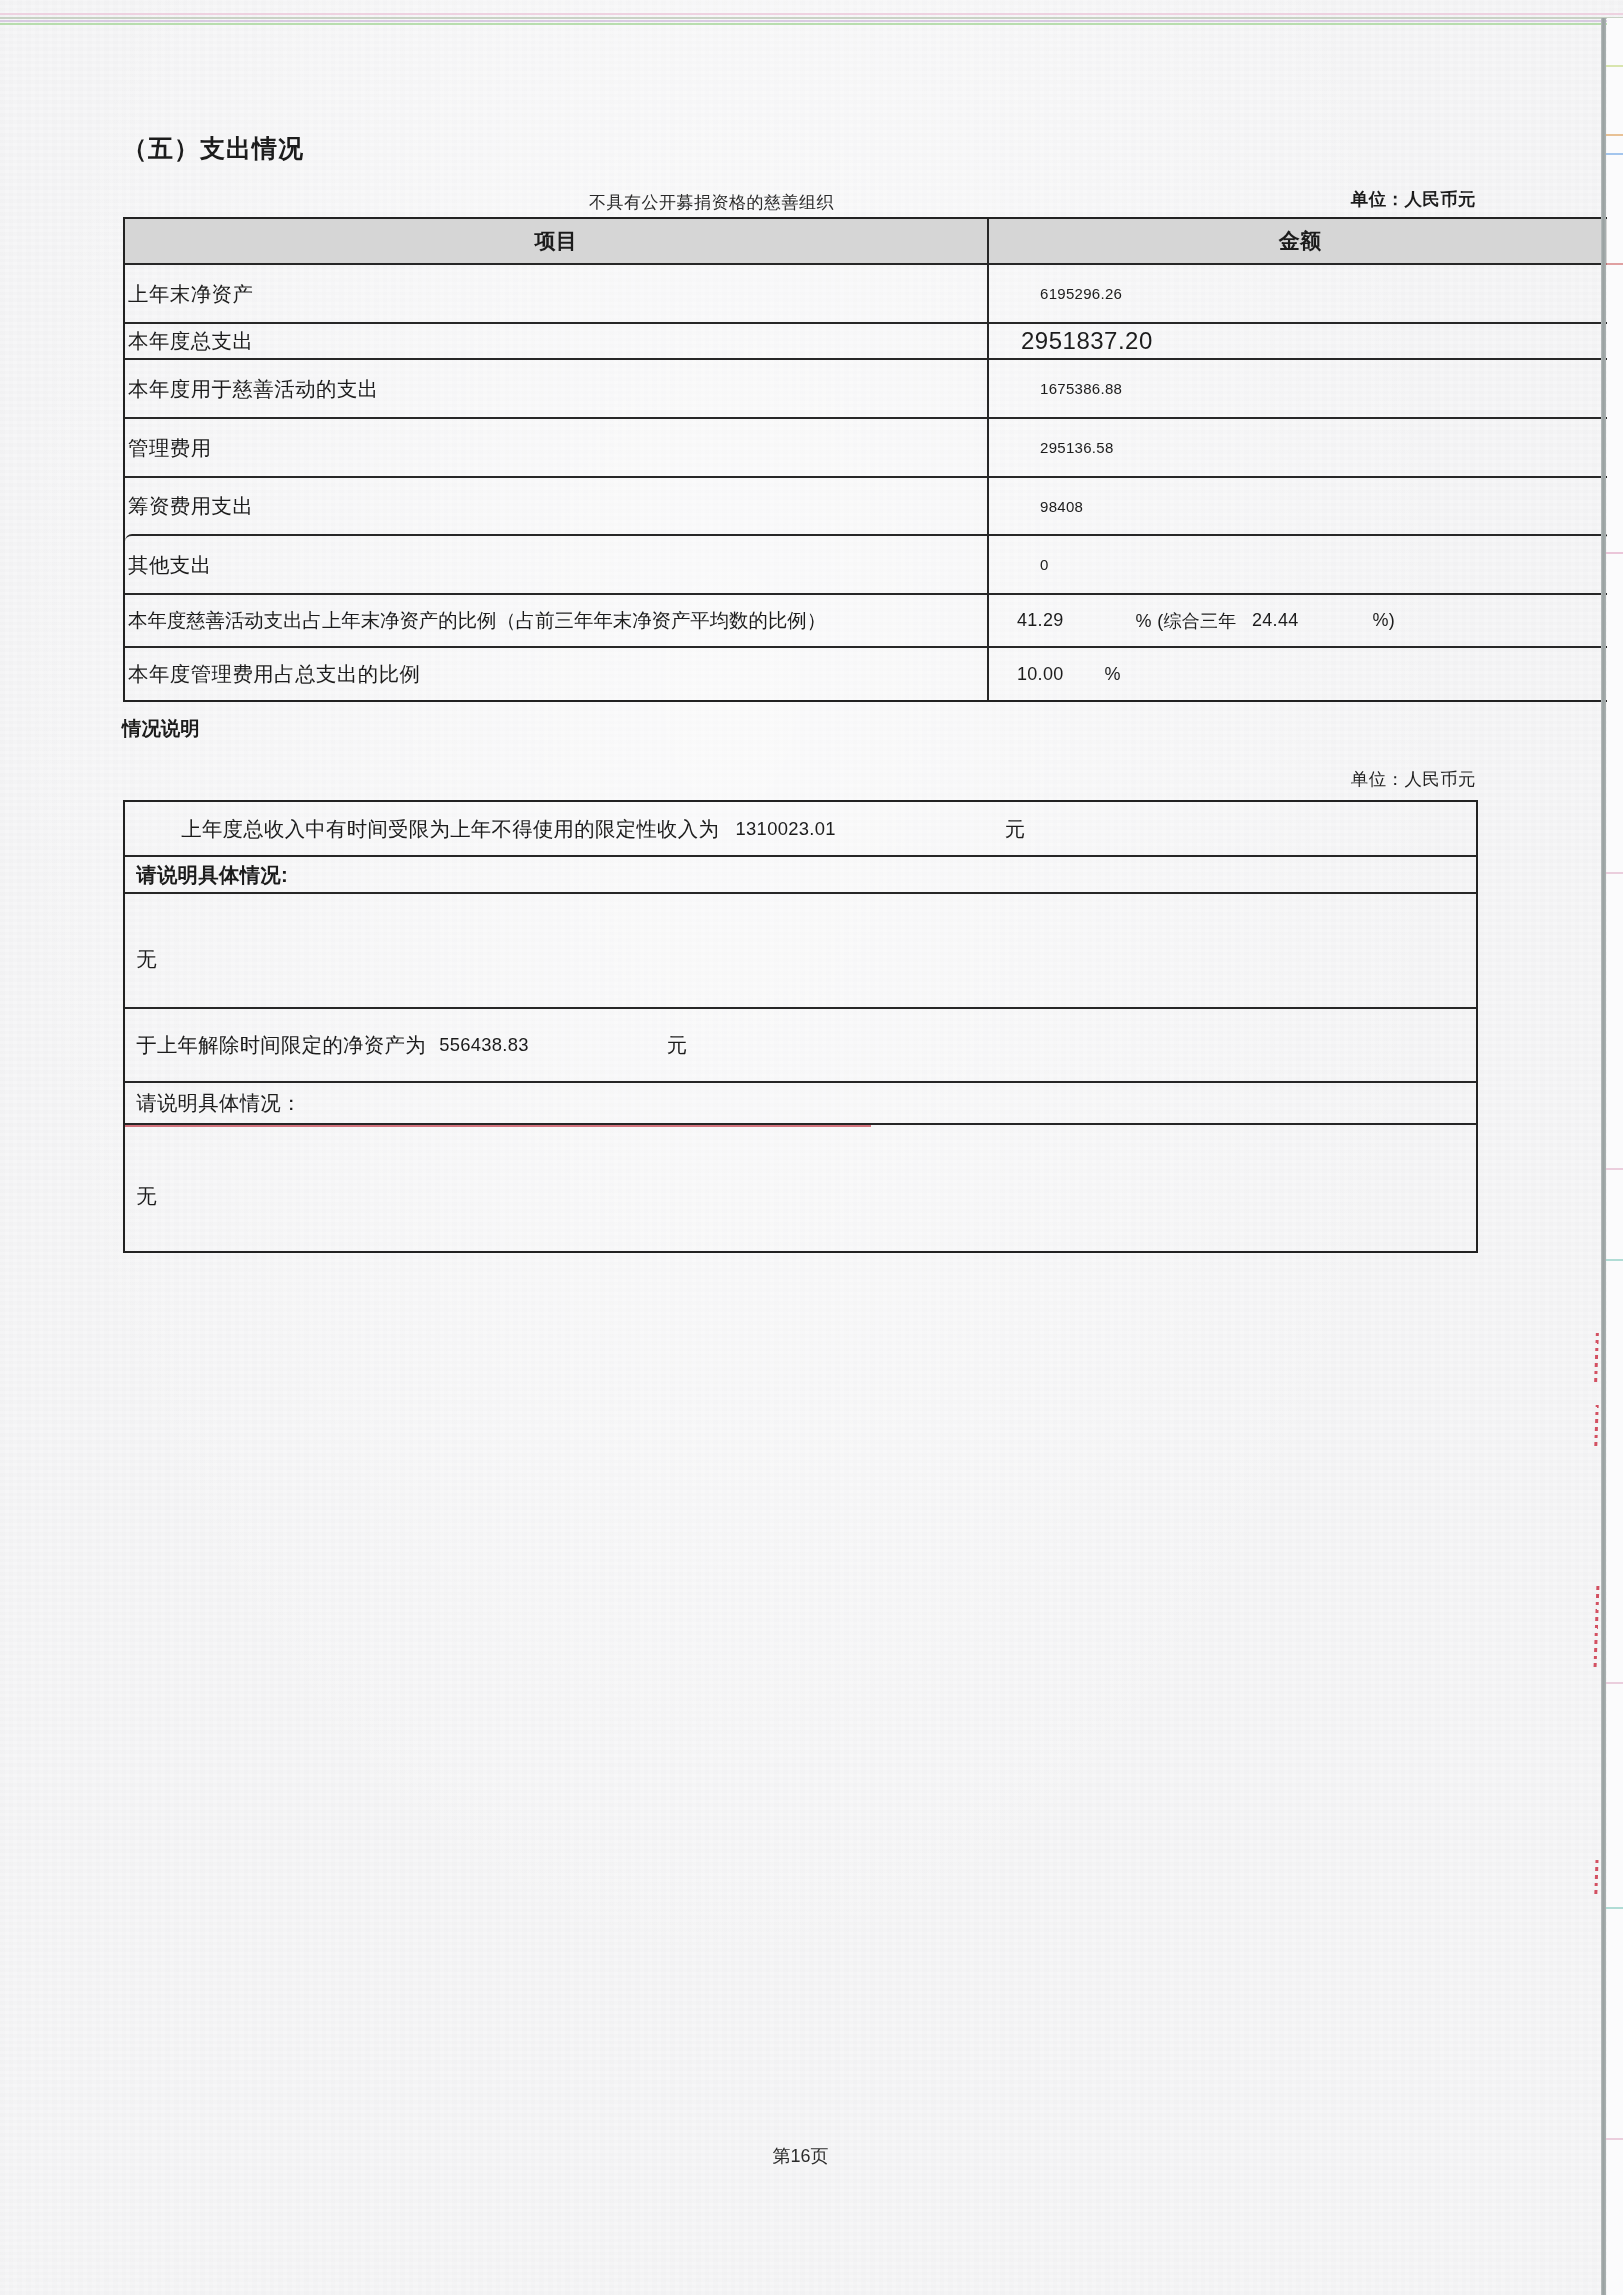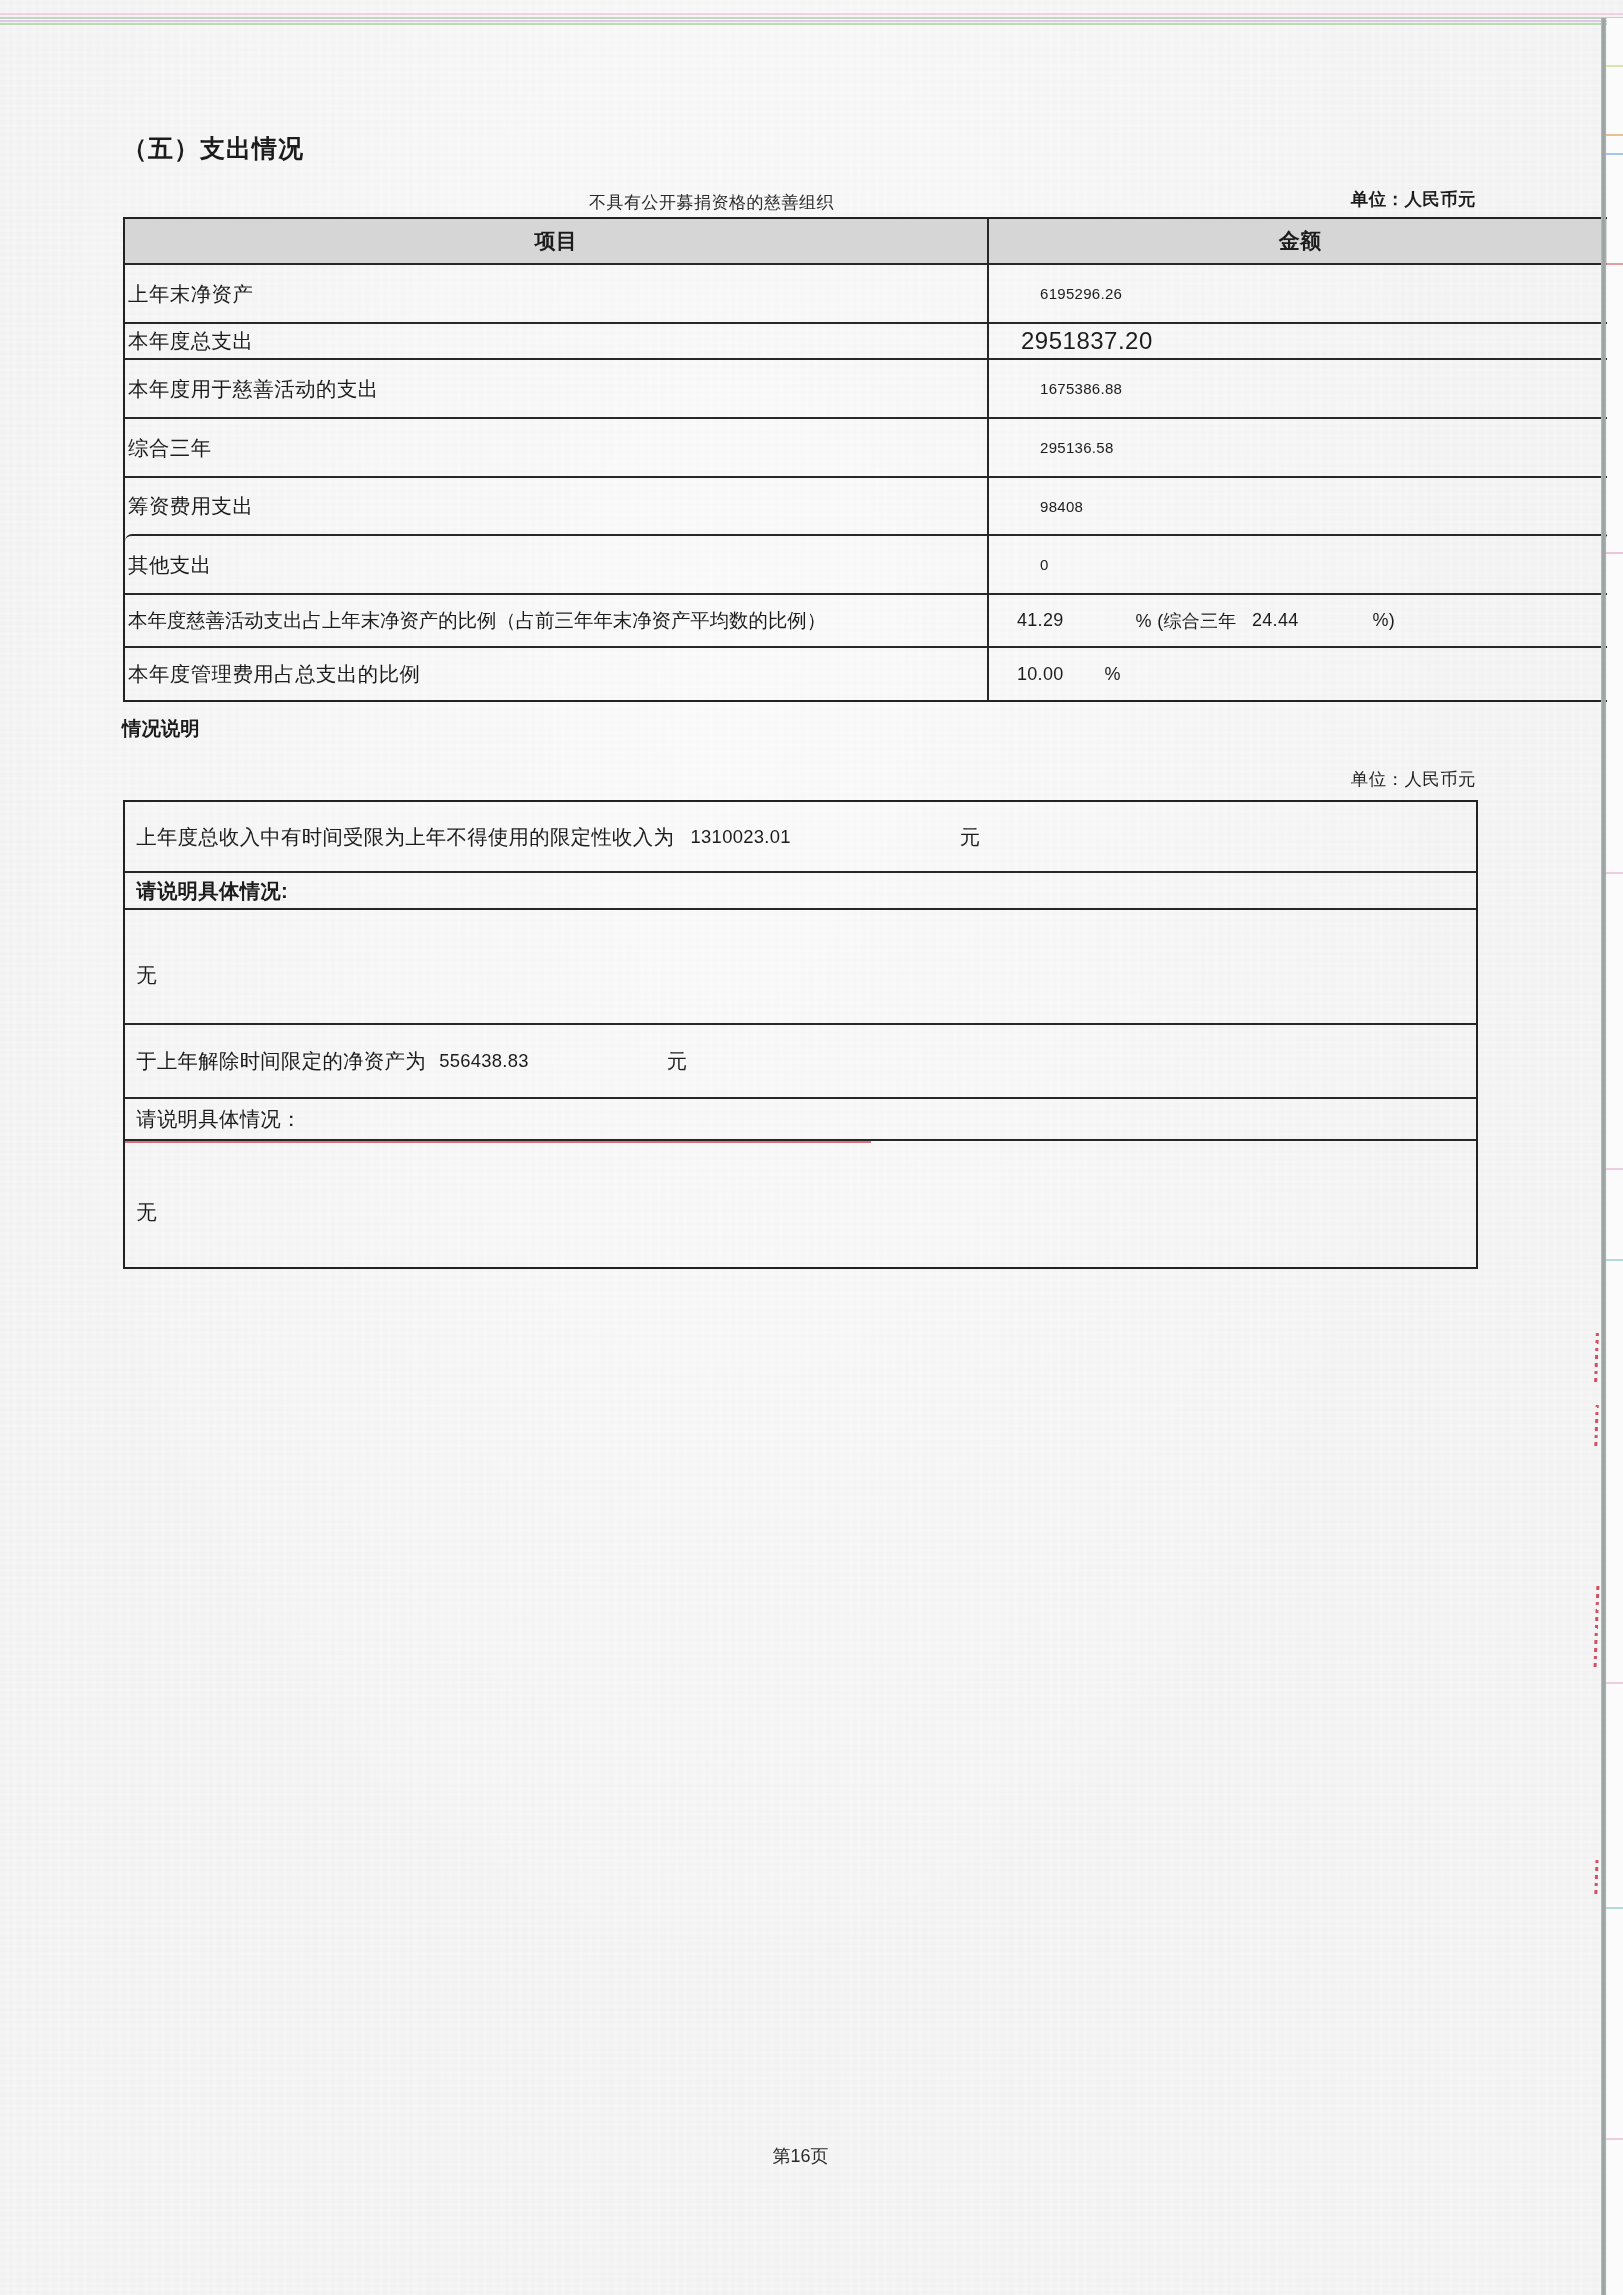--- a/index.html
+++ b/index.html
@@ -59,21 +59,21 @@
   .rh2 .cr{padding-left:32px;font-size:24px;letter-spacing:0.5px;}
   .rh7 .cl{font-size:19.4px;letter-spacing:0;}
   .rh7 .cr,.rh8 .cr{padding-left:28px;font-size:18px;}
   .rh7 .cr .m1{margin-left:72px;} .rh7 .cr .m2{margin-left:15.3px;} .rh7 .cr .m3{margin-left:74px;}
   .rh8 .cr .m1{margin-left:41px;}
 
   
   .t2{position:absolute;left:123px;top:800px;width:1355px;border:2.6px solid #222;box-sizing:border-box;}
   .t2 .nrow{box-sizing:border-box;display:flex;align-items:center;padding-left:11.2px;font-size:20.4px;letter-spacing:0.3px;position:relative;}
   .t2 .nrow + .nrow{border-top:2px solid #272727;}
-  .ra{height:69px;} .rb{height:37px;font-weight:bold;} .rc{height:115px;} .rd{height:74px;} .re{height:42px;} .rf{height:128px;}
+  .ra{height:53px;margin-left:45px;} .rb{height:37px;font-weight:bold;} .rc{height:115px;} .rd{height:74px;} .re{height:42px;} .rf{height:128px;}
   .rc,.rf{align-items:flex-start;padding-top:16.4px;padding-left:29px;font-size:20px;}
   .t2 .val{font-size:18.4px;margin-left:16.4px;letter-spacing:0.3px;}
   .ra .u{margin-left:169px;}
   .rd .val{margin-left:13.3px;}
   .rd .u{margin-left:138px;}
   .rf::before{content:"";position:absolute;left:0;top:0;width:746px;height:1.5px;background:rgba(196,58,72,.7);}
 </style>
 </head>
 <body>
 
@@ -101,21 +101,21 @@
     </div>
     <div class="trow rh2">
       <div class="cl">本年度总支出</div>
       <div class="cr">2951837.20</div>
     </div>
     <div class="trow rh3">
       <div class="cl">本年度用于慈善活动的支出</div>
       <div class="cr">1675386.88</div>
     </div>
     <div class="trow rh4">
-      <div class="cl">综合三年</div>
+      <div class="cl">管理费用</div>
       <div class="cr">295136.58</div>
     </div>
     <div class="trow rh5">
       <div class="cl">筹资费用支出</div>
       <div class="cr">98408</div>
     </div>
     <div class="trow rh6">
       <div class="cl">其他支出</div>
       <div class="cr">0</div>
     </div>

